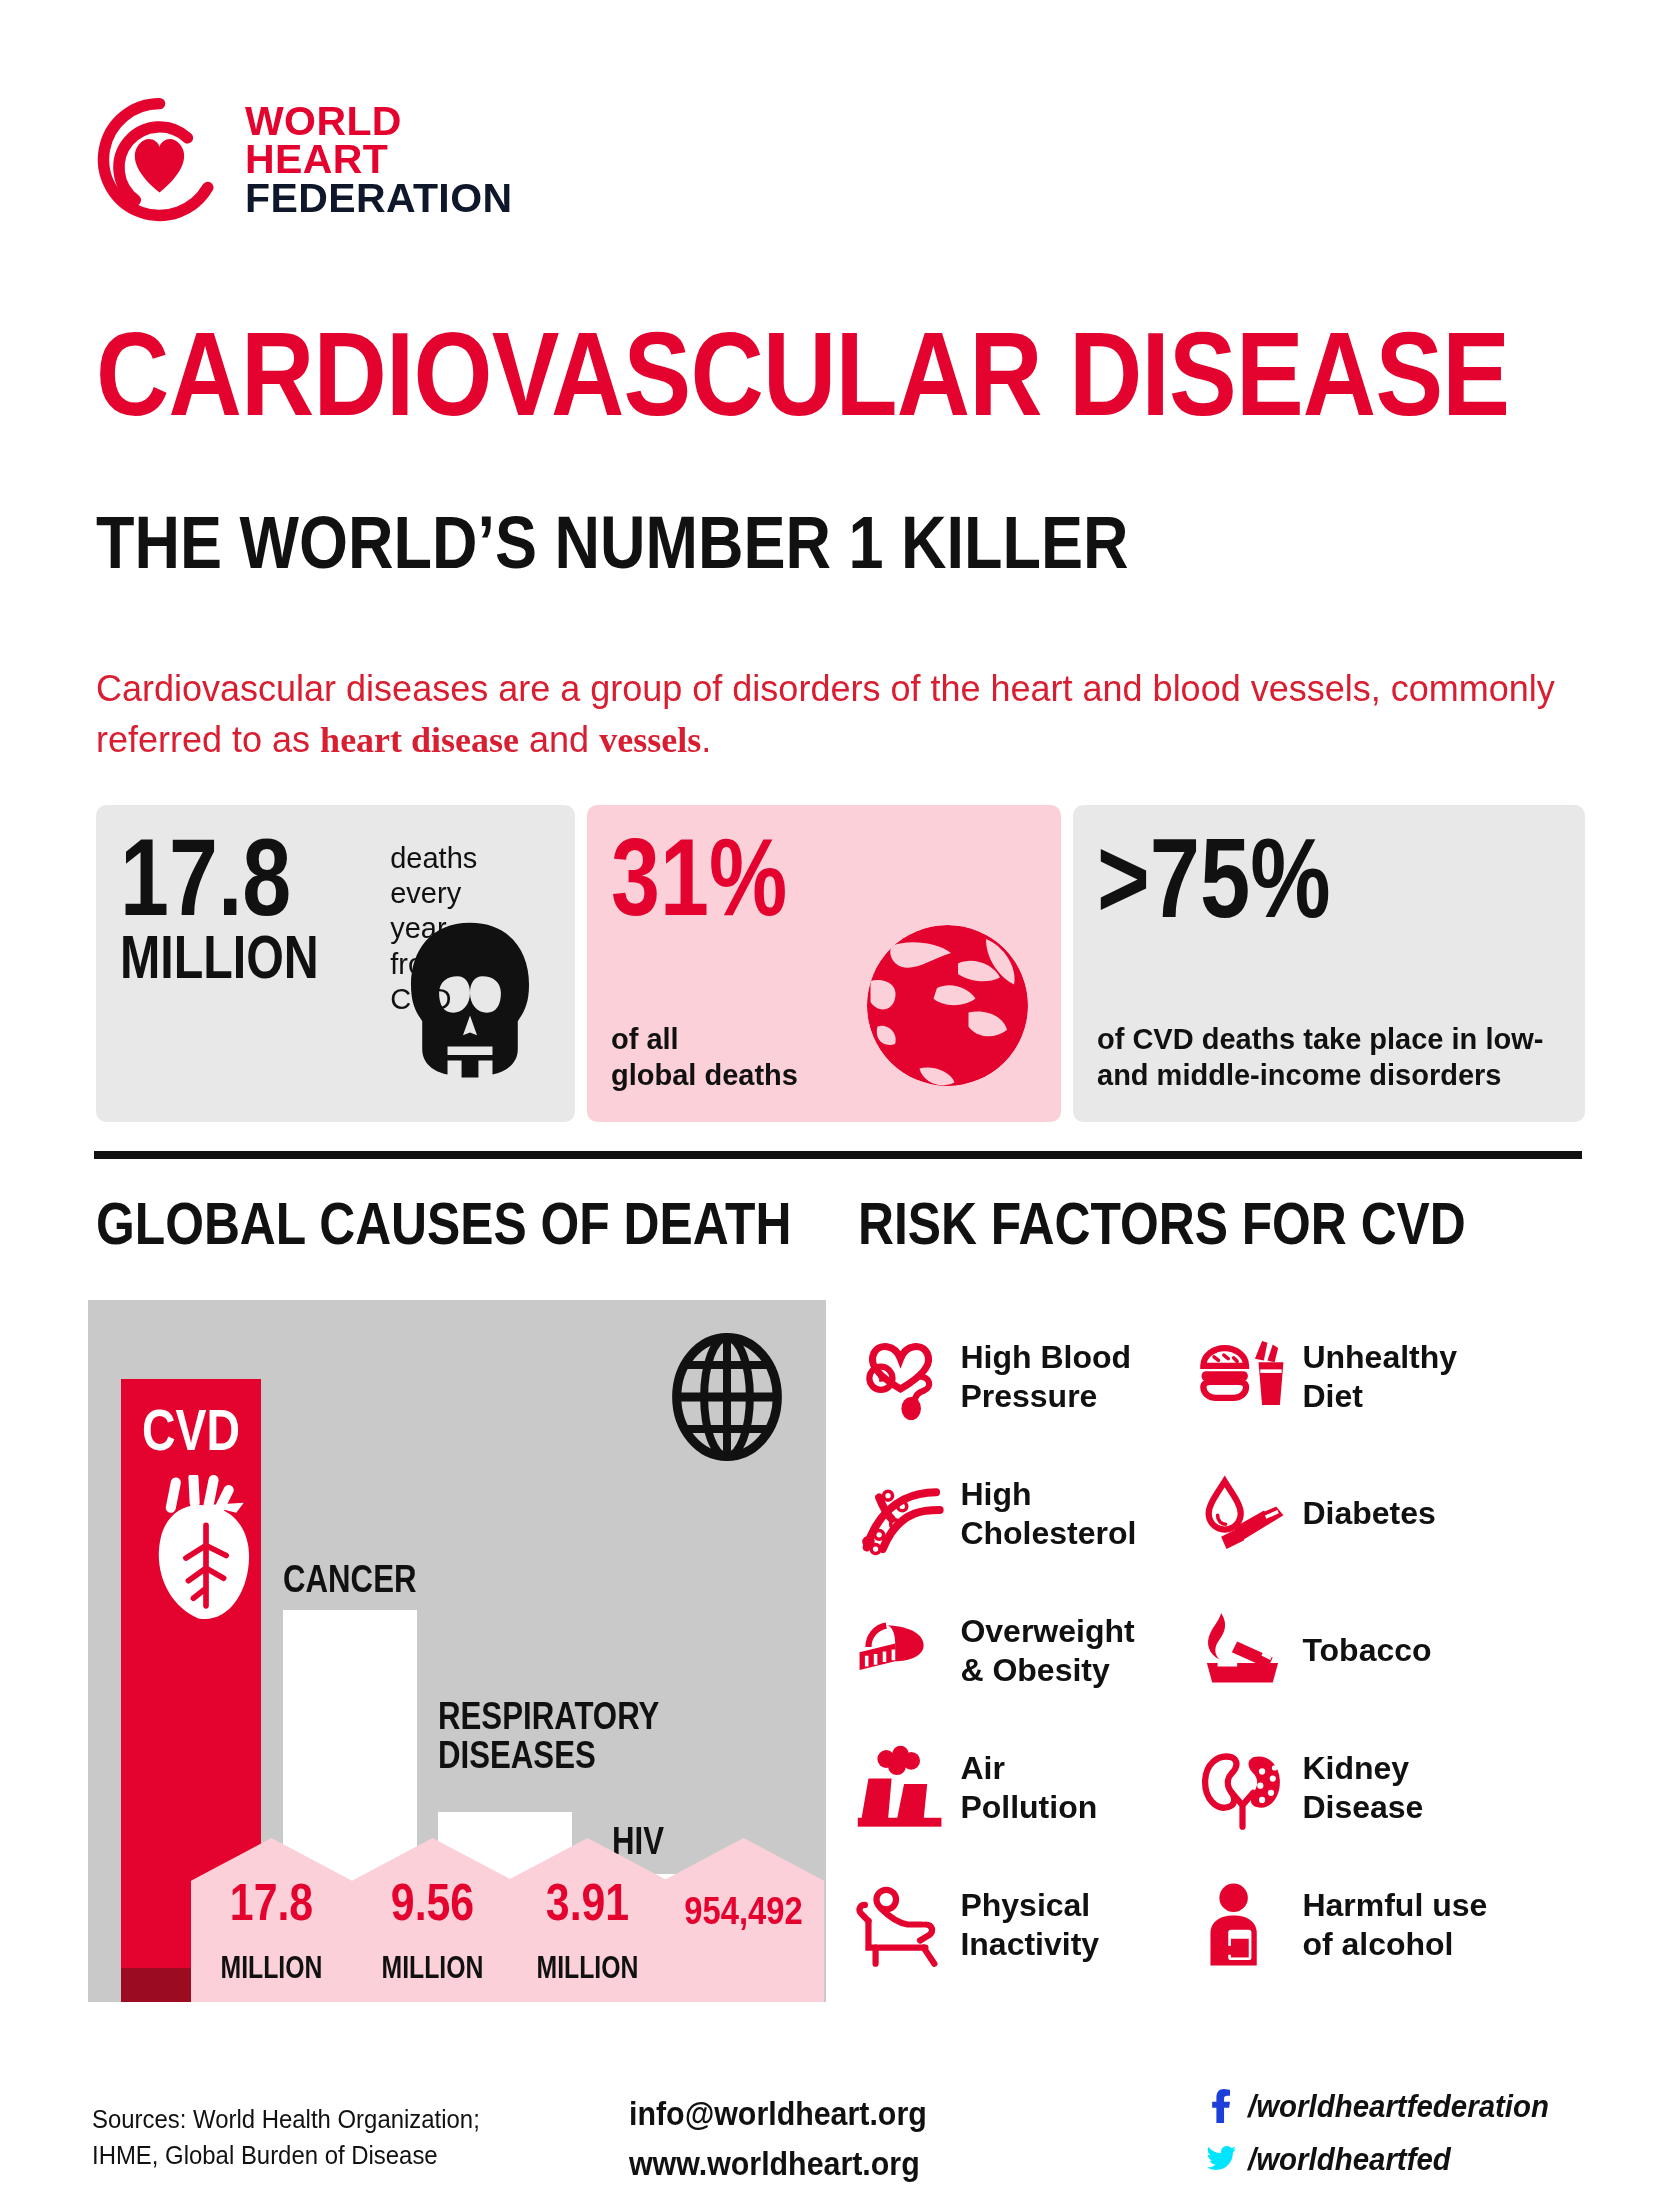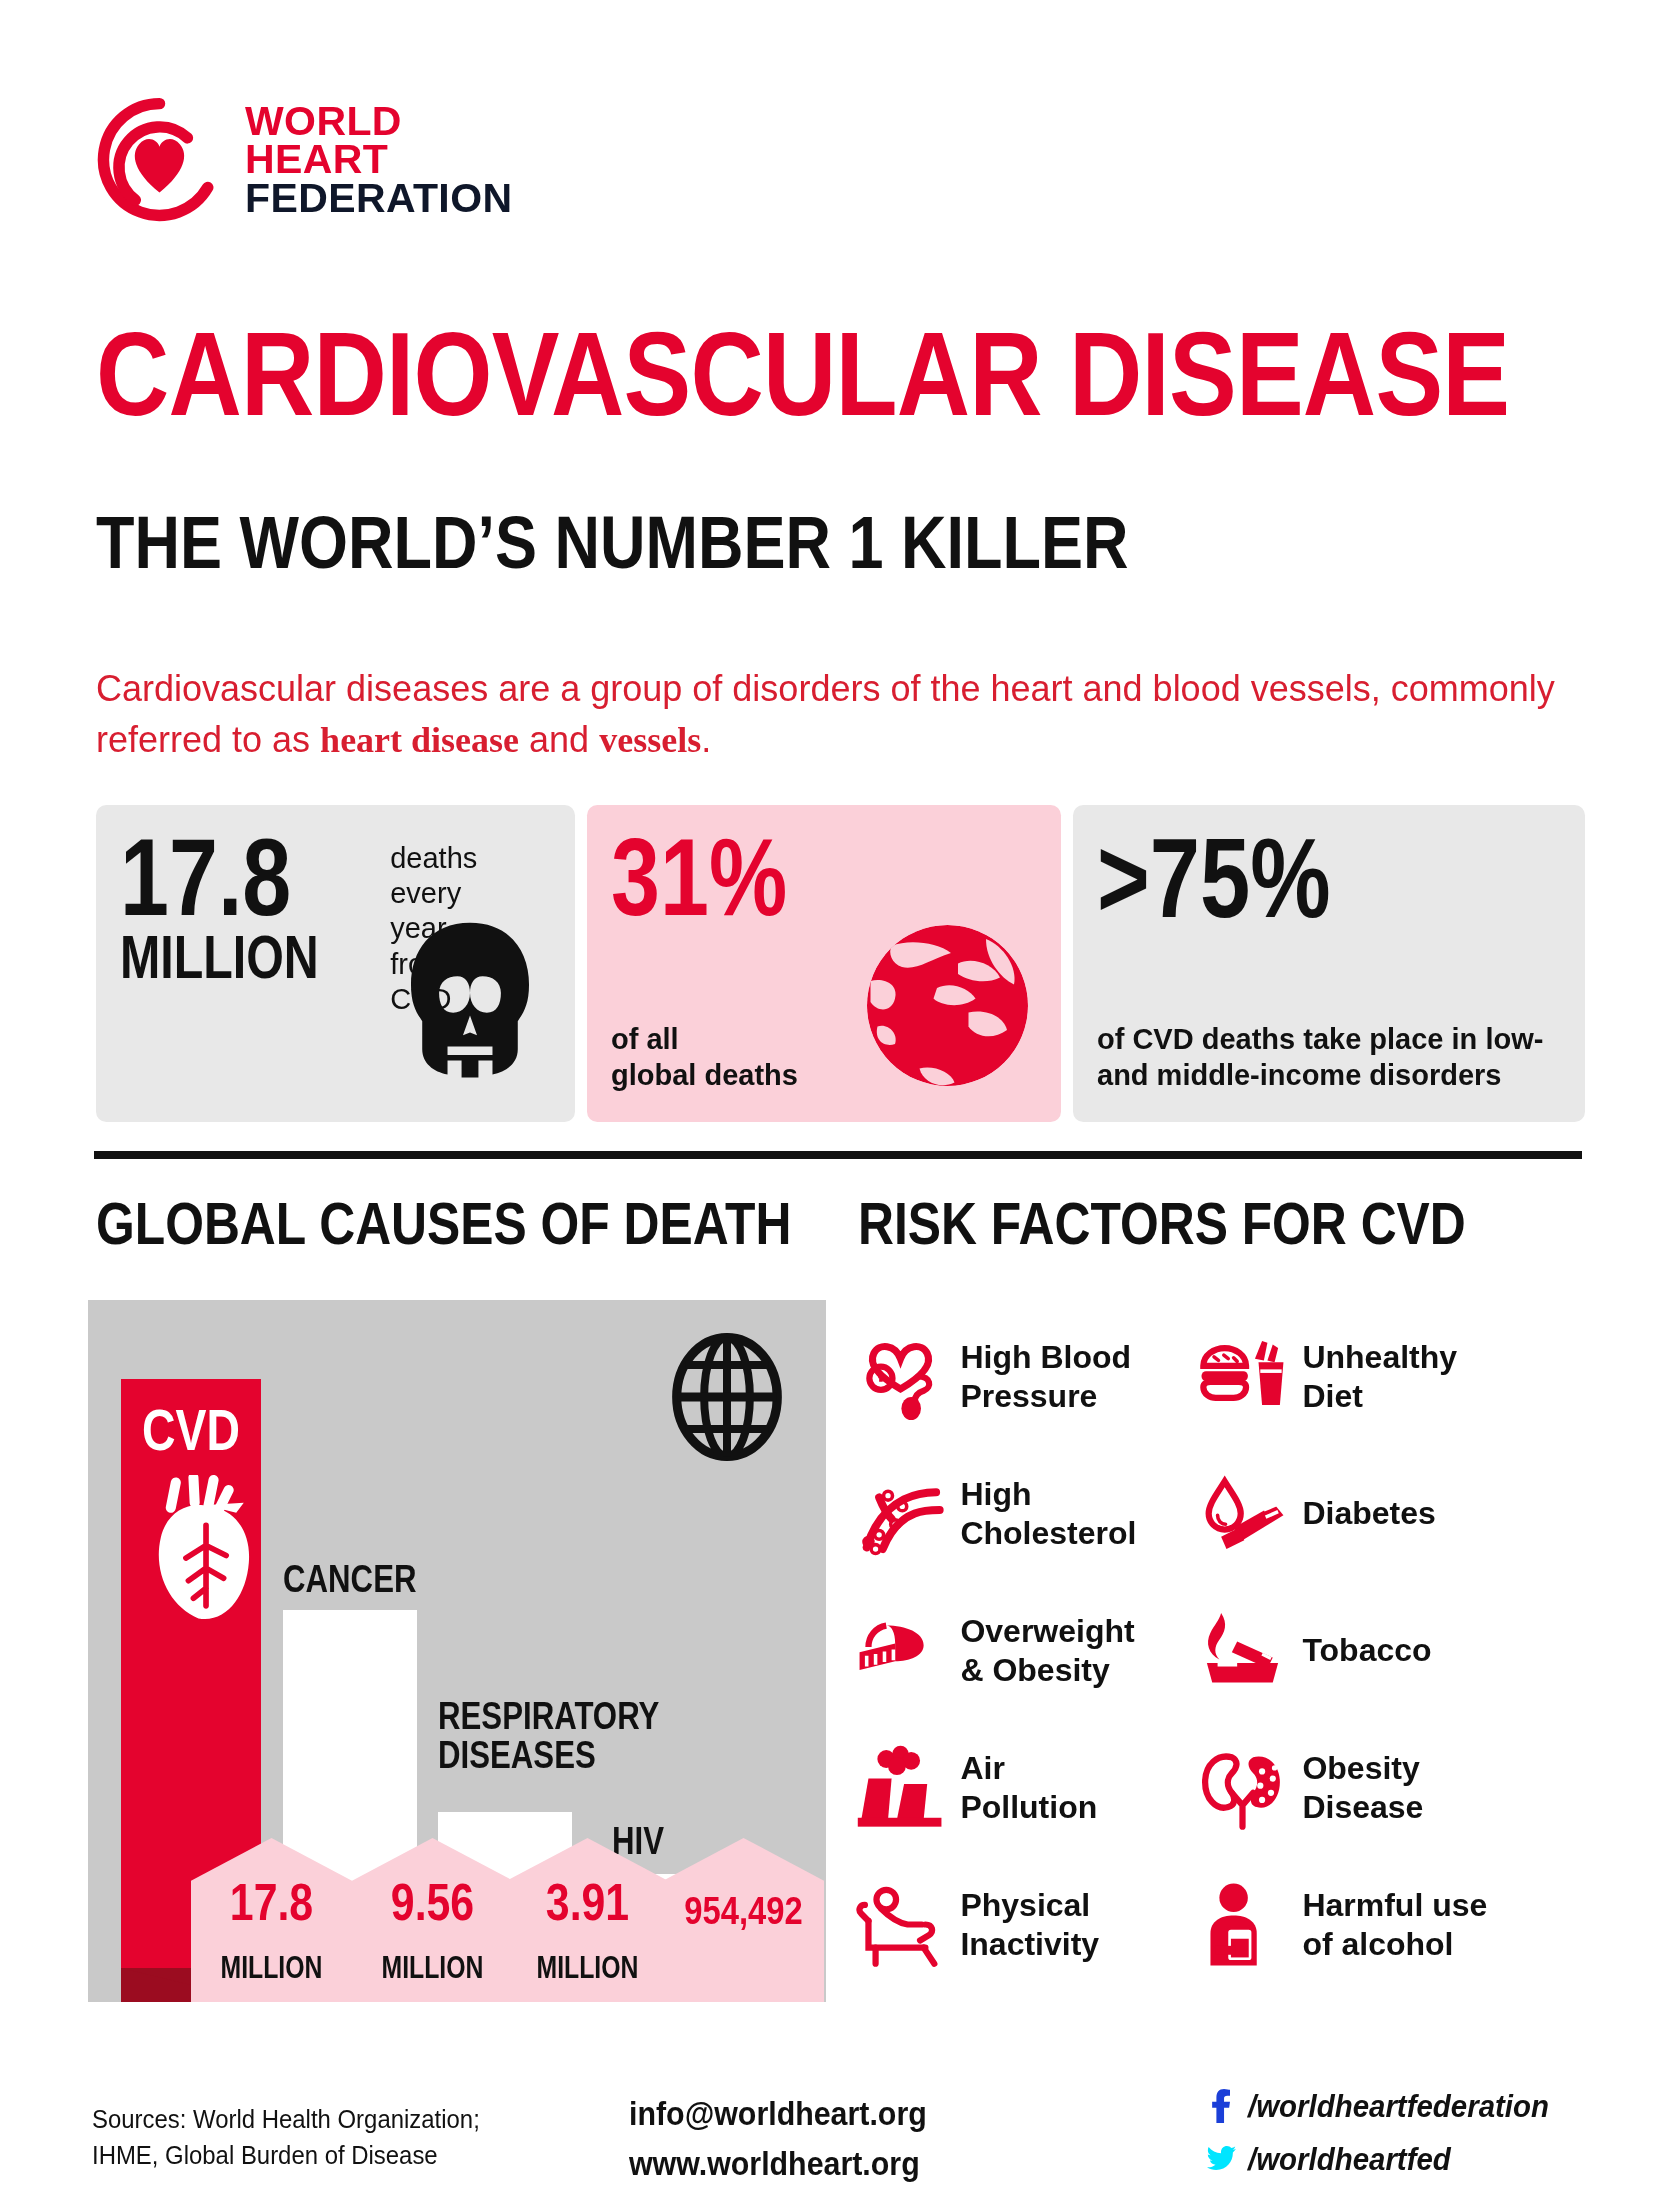--- a/index.html
+++ b/index.html
@@ -402,21 +402,21 @@
         <path d="M62 16 C78 12 92 24 92 44 C92 62 80 76 66 72 C58 70 58 62 62 56 C68 48 68 40 62 34 C56 28 54 20 62 16 Z" fill="#E4032E"></path>
         <circle cx="72" cy="32" r="3.5" fill="#FFF"></circle>
           <circle cx="84" cy="40" r="3.5" fill="#FFF"></circle>
         <circle cx="70" cy="48" r="3.5" fill="#FFF"></circle>
           <circle cx="82" cy="56" r="3.5" fill="#FFF"></circle>
         <circle cx="72" cy="64" r="3.5" fill="#FFF"></circle>
           <circle cx="86" cy="28" r="3" fill="#FFF"></circle>
         <path d="M38 56 L50 70 L50 94 M62 56 L50 70" fill="none" stroke="#E4032E" stroke-width="7" stroke-linecap="round"></path>
       </svg>
       <div class="rf-tx">
-        <div>Obesity</div>
+        <div>Kidney</div>
         <div>Disease</div>
       </div>
     </div>
 
     <div class="rf" style="grid-column:1; grid-row:5;">
       <svg class="rf-ic" viewBox="0 0 100 100">
         <circle cx="34" cy="22" r="11" fill="none" stroke="#E4032E" stroke-width="7"></circle>
         <path d="M28 32 C36 40 46 48 58 50 L74 50" fill="none" stroke="#E4032E" stroke-width="7" stroke-linecap="round"></path>
         <path d="M10 28 C4 28 2 34 6 38 L14 46" fill="none" stroke="#E4032E" stroke-width="7" stroke-linecap="round"></path>
         <path d="M14 46 L14 76 L78 76" fill="none" stroke="#E4032E" stroke-width="7" stroke-linecap="round"></path>

